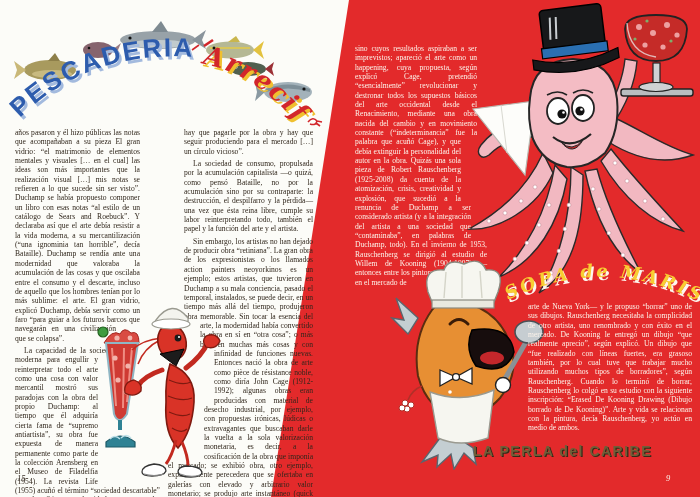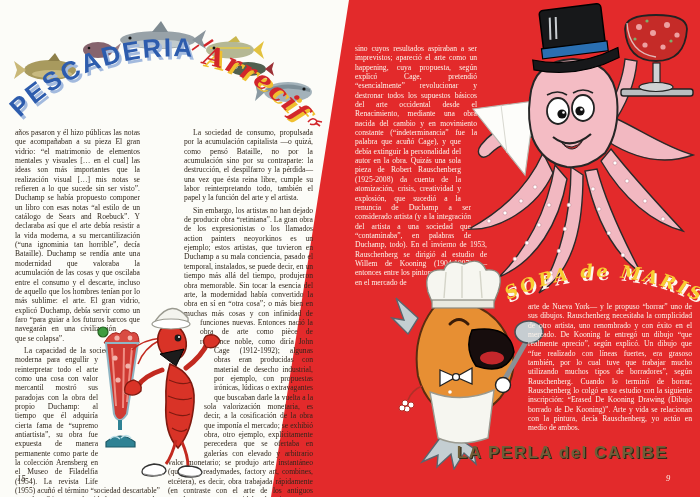--- a/index.html
+++ b/index.html
@@ -13,21 +13,21 @@
   .spr{float:right;clear:right;}
   .spl{float:left;clear:left;}
   .pagenum{position:absolute;font-style:italic;font-size:8.5px;font-family:"Liberation Serif",serif;}
   #pn-left{left:17px;top:473px;color:#3a3129;}
   #pn-right{left:666px;top:473px;color:#fdf4ec;}
   
   .redpage{position:absolute;left:0;top:0;width:700px;height:497px;background:#e32a2b;
            clip-path:polygon(349px 0,700px 0,700px 497px,271px 497px);}
   .redcol{color:#fcf3ea;}
   .perla{position:absolute;left:425px;top:443px;width:275px;text-align:center;
-         font-family:"Liberation Sans",sans-serif;font-weight:bold;font-size:17px;letter-spacing:1.5px;
+         font-family:"Liberation Sans",sans-serif;font-weight:bold;font-size:14px;letter-spacing:1.5px;
          color:#6f5e38;text-shadow:1.2px 1.2px 0 #332a18;}
   svg text{font-family:"Liberation Sans",sans-serif;}
   .arc-main{font-weight:bold;font-size:26px;letter-spacing:2px;fill:#2d5cad;}
   .arc-shadow{font-weight:bold;font-size:26px;letter-spacing:2px;fill:#a3bade;}
   .scr-main{font-family:"DejaVu Serif",serif;font-style:italic;font-weight:bold;font-size:26px;letter-spacing:2px;fill:#d2262b;}
   .scr-shadow{font-family:"DejaVu Serif",serif;font-style:italic;font-weight:bold;font-size:26px;letter-spacing:2px;fill:#f0c02f;}
   .sopa-main{font-family:"DejaVu Serif",serif;font-style:italic;font-weight:bold;font-size:18px;letter-spacing:3px;fill:#f8cd32;}
   .sopa-shadow{font-family:"DejaVu Serif",serif;font-style:italic;font-weight:bold;font-size:18px;letter-spacing:3px;fill:#fdf6ee;}
 </style>
 </head>
@@ -254,20 +254,21 @@
     <p>años pasaron y él hizo públicas las notas que acompañaban a su pieza El gran vidrio: “el matrimonio de elementos mentales y visuales [… en el cual] las ideas son más importantes que la realización visual […] mis notas se refieren a lo que sucede sin ser visto”. Duchamp se había propuesto componer un libro con esas notas “al estilo de un catálogo de Sears and Roebuck”. Y declaraba así que el arte debía resistir a la vida moderna, a su mercantilización (“una ignominia tan horrible”, decía Bataille). Duchamp se rendía ante una modernidad que valoraba la acumulación de las cosas y que oscilaba entre el consumo y el descarte, incluso de aquello que los hombres tenían por lo más sublime: el arte. El gran vidrio, explicó Duchamp, debía servir como un faro “para guiar a los futuros barcos que navegarán en una civilización que se colapsa”.</p>
     <p class="ind">La capacidad de la sociedad moderna para engullir y reinterpretar todo el arte como una cosa con valor mercantil mostró sus paradojas con la obra del propio Duchamp: al tiempo que él adquiría cierta fama de “supremo antiartista”, su obra fue expuesta de manera permanente como parte de la colección Arensberg en el Museo de Filadelfia (1954). La revista Life (1955) acuñó el término “sociedad descartable” para describir esa modernidad, que se mostraba en el despilfarro y en el consumo irrefrenable de todas las producciones, incluyendo las estéticas, incluyendo las obras de Duchamp.</p>
 
   </div>
 
   <div class="col" style="left:168px;top:128px;width:145px;height:300px;" lang="es">
     <span class="sp spl" style="width:16px;height:28px;margin-top:166px;"></span>
     <span class="sp spl" style="width:32px;height:30px;"></span>
     <span class="sp spl" style="width:46px;height:46px;"></span>
     <span class="sp spl" style="width:36px;height:60px;"></span>
+    <p>hay que pagarle por la obra y hay que seguir produciendo para el mercado […] un círculo vicioso”.</p>
     <p class="ind">La sociedad de consumo, propulsada por la acumulación capitalista —o quizá, como pensó Bataille, no por la acumulación sino por su contraparte: la destrucción, el despilfarro y la pérdida— una vez que ésta reina libre, cumple su labor reinterpretando todo, también el papel y la función del arte y el artista.</p>
     <p class="ind">Sin embargo, los artistas no han dejado de producir obra “retiniana”. La gran obra de los expresionistas o los llamados action painters neoyorkinos es un ejemplo; estos artistas, que tuvieron en Duchamp a su mala conciencia, pasado el temporal, instalados, se puede decir, en un tiempo más allá del tiempo, produjeron obra memorable. Sin tocar la esencia del arte, la modernidad había convertido la obra en sí en “otra cosa”; o más bien en muchas más cosas y con infinidad de funciones nuevas. Entonces nació la obra de arte como pièce de résistance noble, como diría John Cage (1912-1992); algunas obras eran producidas con material de desecho industrial, por ejemplo, con propuestas irónicas, lúdicas o extravagantes que buscaban darle la vuelta a la sola valorización monetaria, es decir, a la cosificación de la obra que imponía el mercado; se exhibió obra, otro ejemplo, explícitamente perecedera que se ofertaba en galerías con elevado y arbitrario valor monetario; se produjo arte instantáneo (quick art, readymades, factory art, combines, etcétera), es decir, obra trabajada rápidamente (en contraste con el arte de los antiguos grandes maestros que cuidaban los pigmentos y materiales en un trabajo artístico que no sólo requería grandes tiempos</p>
   </div>
 
   <svg style="position:absolute;left:90px;top:288px;" width="152" height="192" viewBox="0 0 152 192">
 
     <g>
       <path d="M14 55 Q22 41 30 46 Q34 38 41 45 Q49 42 49 55 Z" fill="#d94b42" stroke="#a1251f" stroke-width="1"></path>
       <path d="M16 55 L48 55 L37 126 Q33 132 30 132 Q26 132 24 126 Z" fill="#cf3a33" stroke="#8fb6c4" stroke-width="2"></path>
       <path d="M22 60 L26 118 M34 60 L33 120 M42 60 L37 114" stroke="#ef8d82" stroke-width="2" fill="none"></path>

